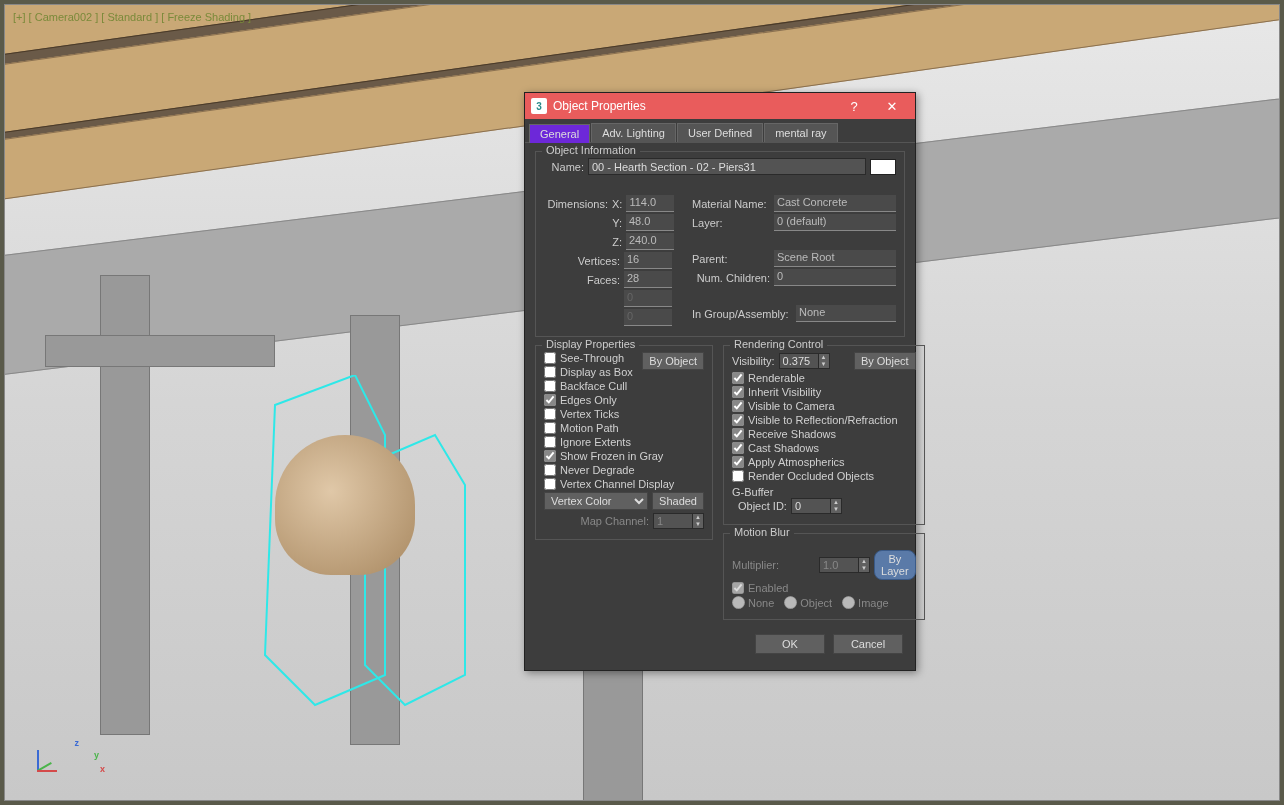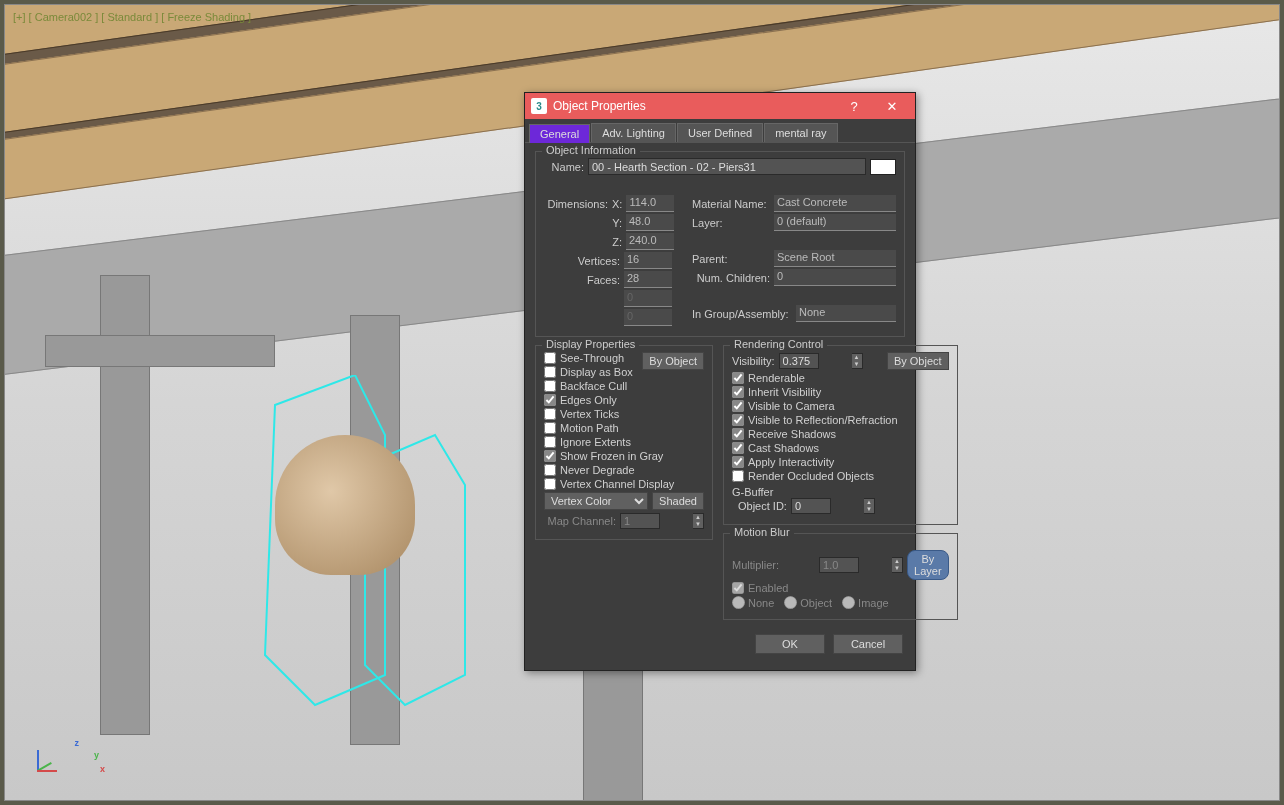--- a/index.html
+++ b/index.html
@@ -88,21 +88,21 @@
 .chk input { width:12px; height:12px; accent-color:#888; }
 
 .btn {
   background:#606060; border:1px solid #444; color:#ddd;
   padding:3px 10px; font-size:11px; cursor:pointer; font-family:inherit;
 }
 .btn.small { padding:2px 6px; }
 .btn.highlight { background:#5a7aa8; border-color:#3a5a88; }
 
 .spinner {
-  display:flex; align-items:center;gap:33px;
+  display:flex; align-items:center;
 }
 .spinner input {
   width:40px; background:#535353; border:1px solid #2a2a2a; color:#ddd;
   height:16px; padding:1px 3px; font-size:11px; text-align:left;
 }
 .spinner .arrows {
   display:flex; flex-direction:column; border:1px solid #2a2a2a; border-left:none;
 }
 .spinner .arrows span {
   width:10px; height:7px; background:#606060; font-size:6px; line-height:7px; text-align:center; cursor:pointer; color:#ccc;
@@ -341,21 +341,21 @@
           <label class="chk">
               <input type="checkbox" checked="" style="">
               <span>Receive Shadows</span>
             </label>
           <label class="chk">
               <input type="checkbox" checked="" style="">
               <span>Cast Shadows</span>
             </label>
           <label class="chk">
               <input type="checkbox" checked="" style="">
-              <span>Apply Interactivity</span>
+              <span>Apply Atmospherics</span>
             </label>
           <label class="chk">
               <input type="checkbox" style="">
               <span>Render Occluded Objects</span>
             </label>
           <div style="margin-top:4px;">G-Buffer</div>
           <div class="row" style="margin-left:6px;">
             <span>Object ID:</span>
             <div class="spinner">
                 <input value="0" style="">

